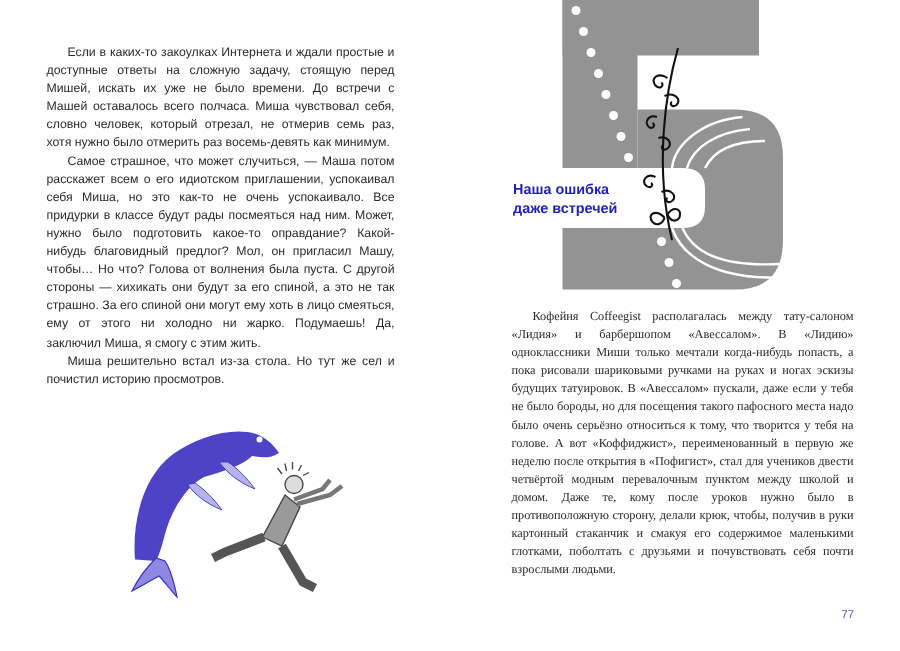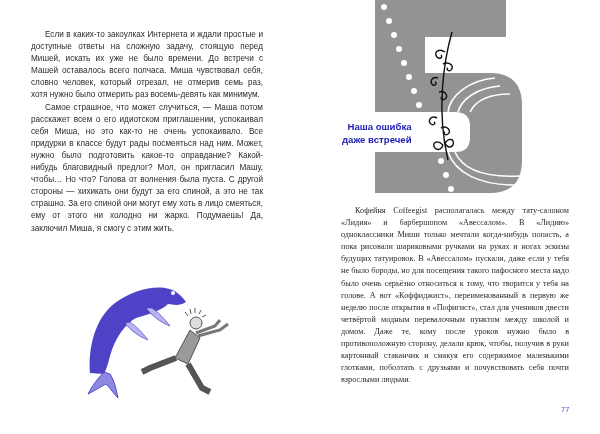--- a/index.html
+++ b/index.html
@@ -11,30 +11,31 @@
   .text-block { position: absolute; font-size: 8.2px; line-height: 12.1px; text-align: justify; }
   .left .text-block { left: 31px; top: 29px; width: 232px; }
   .right .text-block { left: 41px; top: 205px; width: 228px; font-family: Liberation Serif, serif; }
   .text-block p { margin: 0; text-indent: 14px; }
   .page-num { position: absolute; left: 261px; top: 405px; font-size: 7.5px; color: #5b55c8; }
 
   
   .five { position: absolute; left: 0; top: 0; width: 600px; height: 434px; }
   .title { position: absolute; left: 342px; top: 120px; font-size: 9.6px; line-height: 13px;
            font-weight: bold; color: #2121b5; }
-  .title div { white-space: nowrap; text-align: right; }
+  .title div { white-space: nowrap; }
   .illustration { position: absolute; left: 70px; top: 278px; width: 180px; height: 140px; }
 </style>
 </head>
 <body>
 
 <div class="page left">
   <div class="text-block">
     <p>Если в каких-то закоулках Интернета и ждали простые и доступные ответы на сложную задачу, стоящую перед Мишей, искать их уже не было времени. До встречи с Машей оставалось всего полчаса. Миша чувствовал себя, словно человек, который отрезал, не отмерив семь раз, хотя нужно было отмерить раз восемь-девять как минимум.</p>
     <p>Самое страшное, что может случиться, — Маша потом расскажет всем о его идиотском приглашении, успокаивал себя Миша, но это как-то не очень успокаивало. Все придурки в классе будут рады посмеяться над ним. Может, нужно было подготовить какое-то оправдание? Какой-нибудь благовидный предлог? Мол, он пригласил Машу, чтобы… Но что? Голова от волнения была пуста. С другой стороны — хихикать они будут за его спиной, а это не так страшно. За его спиной они могут ему хоть в лицо смеяться, ему от этого ни холодно ни жарко. Подумаешь! Да, заключил Миша, я смогу с этим жить.</p>
+    <p>Миша решительно встал из-за стола. Но тут же сел и почистил историю просмотров.</p>
   </div>
 
   <svg class="illustration" viewBox="0 0 180 140">
 
     <g>
       <path d="M20 95 C18 70 25 40 45 25 C60 14 80 8 95 10 C105 11 112 18 116 24 C110 28 104 27 98 26 C92 32 80 36 66 40 C55 46 45 60 40 78 C38 86 36 92 34 96 Z" fill="#3b2fc0" opacity="0.9"></path>
       <path d="M34 94 C28 100 22 108 18 116 C26 112 32 108 36 106 C40 110 44 116 48 120 C46 110 44 102 40 96 Z" fill="#8f88e0" stroke="#3b2fc0" stroke-width="0.8"></path>
       <path d="M76 30 C82 38 90 44 100 48 C94 40 88 34 82 30 Z" fill="#b8b3ee" stroke="#3b2fc0" stroke-width="0.6"></path>
       <path d="M55 45 C60 52 68 58 78 62 C72 54 66 48 60 44 Z" fill="#b8b3ee" stroke="#3b2fc0" stroke-width="0.6"></path>
       <circle cx="103" cy="15" r="2" fill="#ffffff"></circle>

